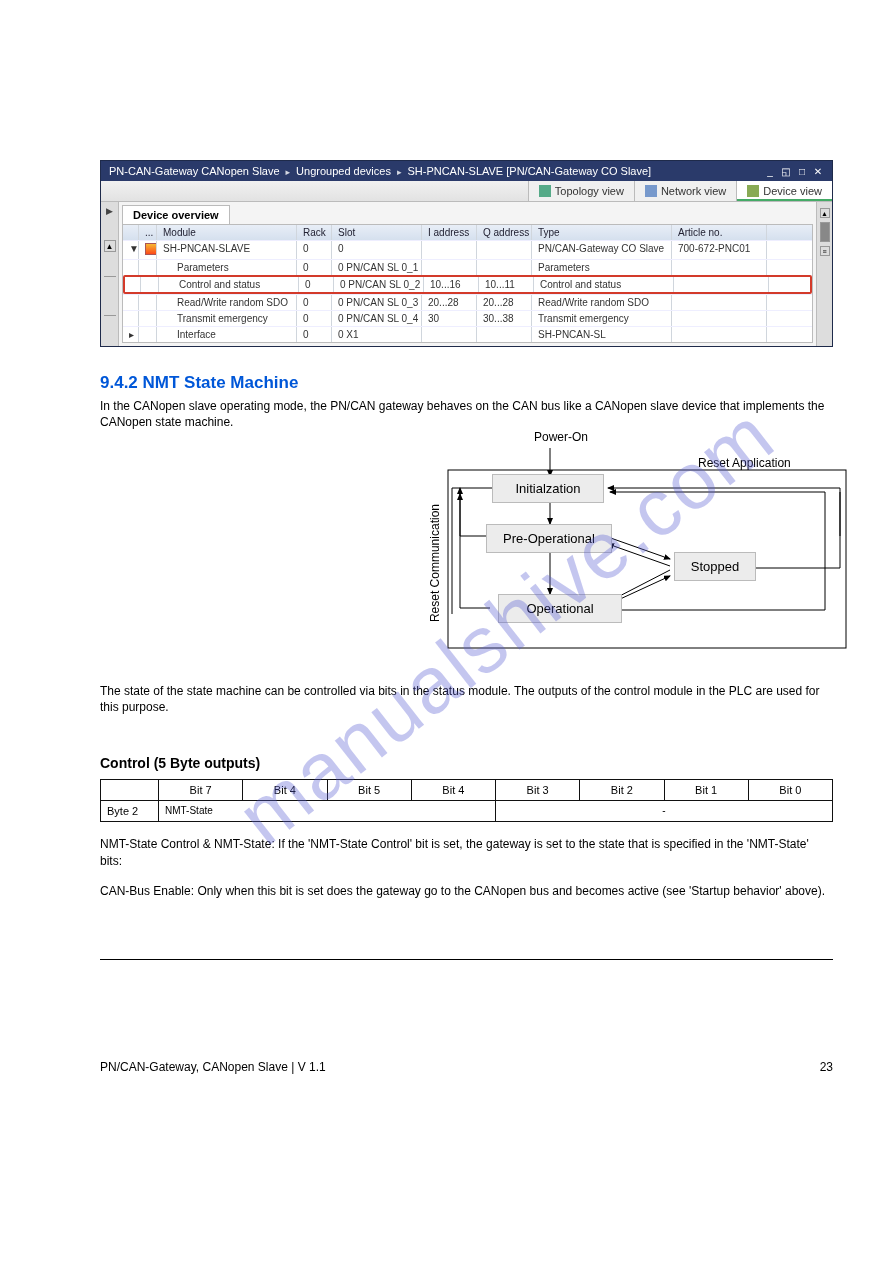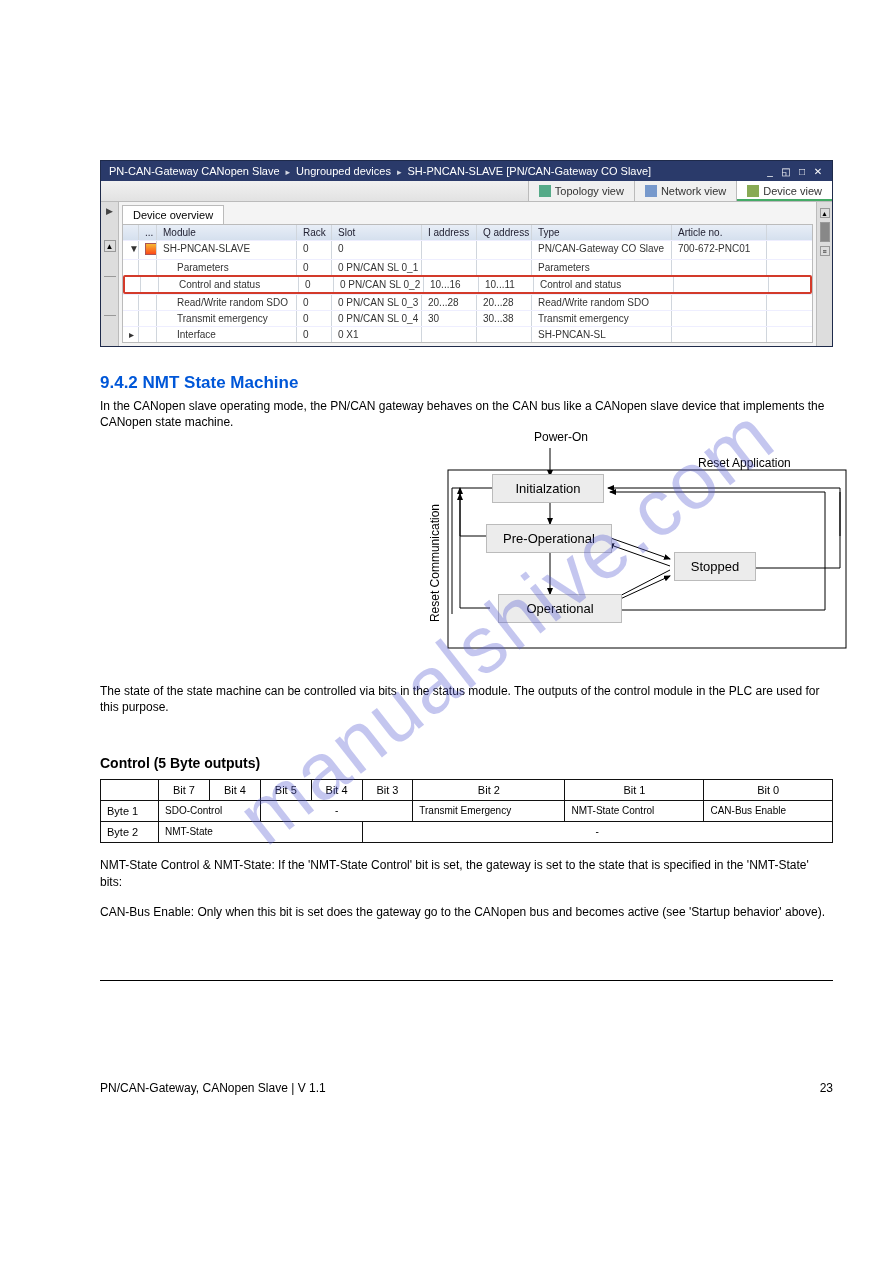--- a/index.html
+++ b/index.html
@@ -49,21 +49,21 @@
   .tia-toolbar .vbtn.active { background:#fff; box-shadow:inset 0 -2px 0 #4a6; }
   .vicon { width:12px; height:12px; display:inline-block; }
   .vicon.topo { background:linear-gradient(45deg,#5a8,#5a8); }
   .vicon.net { background:#79c; }
   .vicon.dev { background:#8a5; }
   .tia-body { display:flex; background:#e8e8e8; }
   .leftgutter { width:18px; background:#ddd; border-right:1px solid #bbb; display:flex; flex-direction:column; align-items:center; padding-top:4px; gap:4px; }
   .leftgutter .tri { font-size:9px; color:#444; }
   .leftgutter .arrbox { width:12px; height:12px; border:1px solid #999; font-size:8px; display:flex; align-items:center; justify-content:center; margin-top:20px; }
   .ov-wrap { flex:1; background:#f4f4f4; padding:3px; }
-  .ov-tab { display:inline-block; background:#fff; border:1px solid #bbb; border-bottom:none; padding:3px 10px; font-weight:normal; font-size:11px; }
+  .ov-tab { display:inline-block; background:#fff; border:1px solid #bbb; border-bottom:none; padding:3px 10px; font-weight:bold; font-size:11px; }
   .ov-table-wrap { border:1px solid #bbb; background:#fff; }
   .ov-headrow { display:flex; background:linear-gradient(#e8eef7,#d5e0ee); font-size:10px; color:#223; }
   .ov-headrow div, .ov-row div { padding:2px 6px; border-right:1px solid #d0d6dd; overflow:hidden; white-space:nowrap; }
   .c-exp { width:16px; }
   .c-icon { width:18px; }
   .c-mod { width:140px; }
   .c-rack { width:35px; }
   .c-slot { width:90px; }
   .c-iaddr { width:55px; }
   .c-qaddr { width:55px; }
@@ -287,28 +287,20 @@
       <th>Bit 7</th>
       <th>Bit 4</th>
       <th>Bit 5</th>
       <th>Bit 4</th>
       <th>Bit 3</th>
       <th>Bit 2</th>
       <th>Bit 1</th>
       <th>Bit 0</th>
     </tr>
     <tr>
-      <td>Byte 1</td>
-      <td colspan="2" class="bitlabel">SDO-Control</td>
-      <td colspan="3" class="bitlabel" style="text-align:center;">-</td>
-      <td class="bitlabel">Transmit Emergency</td>
-      <td class="bitlabel">NMT-State Control</td>
-      <td class="bitlabel">CAN-Bus Enable</td>
-    </tr>
-    <tr>
       <td>Byte 2</td>
       <td colspan="4" class="bitlabel">NMT-State</td>
       <td colspan="4" class="bitlabel" style="text-align:center;">-</td>
     </tr>
   </tbody>
     </table>
 
   <p class="normal">NMT-State Control &amp; NMT-State: If the 'NMT-State Control' bit is set, the gateway is set to the state that is specified in the 'NMT-State' bits:</p>
   <p class="normal">CAN-Bus Enable: Only when this bit is set does the gateway go to the CANopen bus and becomes active (see 'Startup behavior' above).</p>
 

